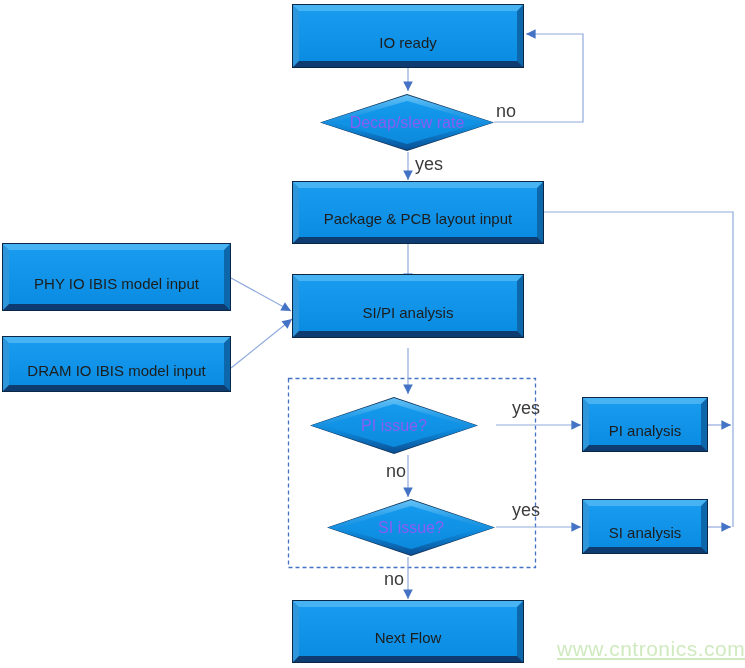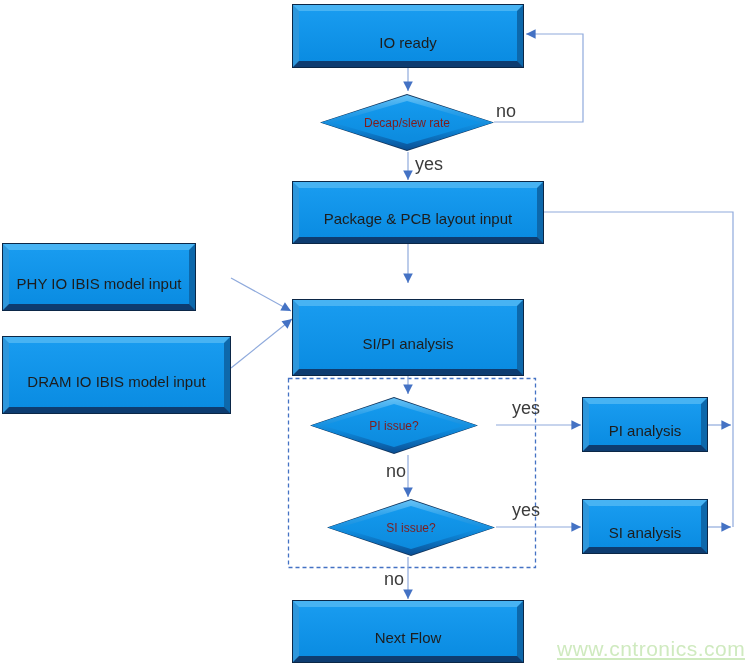--- a/index.html
+++ b/index.html
@@ -50,22 +50,22 @@
   .d-face {
     inset: 7px 13px;
     background: linear-gradient(to bottom, #149aee 0%, #0c8add 100%);
   }
   .diamond-label {
     position: absolute;
     inset: 0;
     display: flex;
     align-items: center;
     justify-content: center;
-    font-size: 12px;
-    color: #7f1d1d;
+    font-size: 16px;
+    color: #8b5cf6;
     z-index: 3;
     white-space: nowrap;
   }
   
   .edge-label {
     position: absolute;
     z-index: 3;
     font-size: 18px;
     color: #3c3c3c;
     white-space: nowrap;
@@ -113,29 +113,29 @@
   </svg>
 
   <div class="box" style="left:293px; top:5px; width:230px; height:62px">
     <span class="box-label">IO ready</span>
   </div>
 
   <div class="box" style="left:293px; top:182px; width:250px; height:61px">
     <span class="box-label">Package &amp; PCB layout input</span>
   </div>
 
-  <div class="box" style="left:3px; top:244px; width:192px; height:66px">
+  <div class="box" style="left:3px; top:244px; width:227px; height:66px">
     <span class="box-label">PHY IO IBIS model input</span>
   </div>
 
-  <div class="box" style="left:3px; top:337px; width:227px; height:76px">
+  <div class="box" style="left:3px; top:337px; width:227px; height:54px">
     <span class="box-label">DRAM IO IBIS model input</span>
   </div>
 
-  <div class="box" style="left:293px; top:300px; width:230px; height:75px">
+  <div class="box" style="left:293px; top:275px; width:230px; height:62px">
     <span class="box-label">SI/PI analysis</span>
   </div>
 
   <div class="box" style="left:583px; top:398px; width:124px; height:53px">
     <span class="box-label">PI analysis</span>
   </div>
 
   <div class="box" style="left:583px; top:500px; width:124px; height:53px">
     <span class="box-label">SI analysis</span>
   </div>

